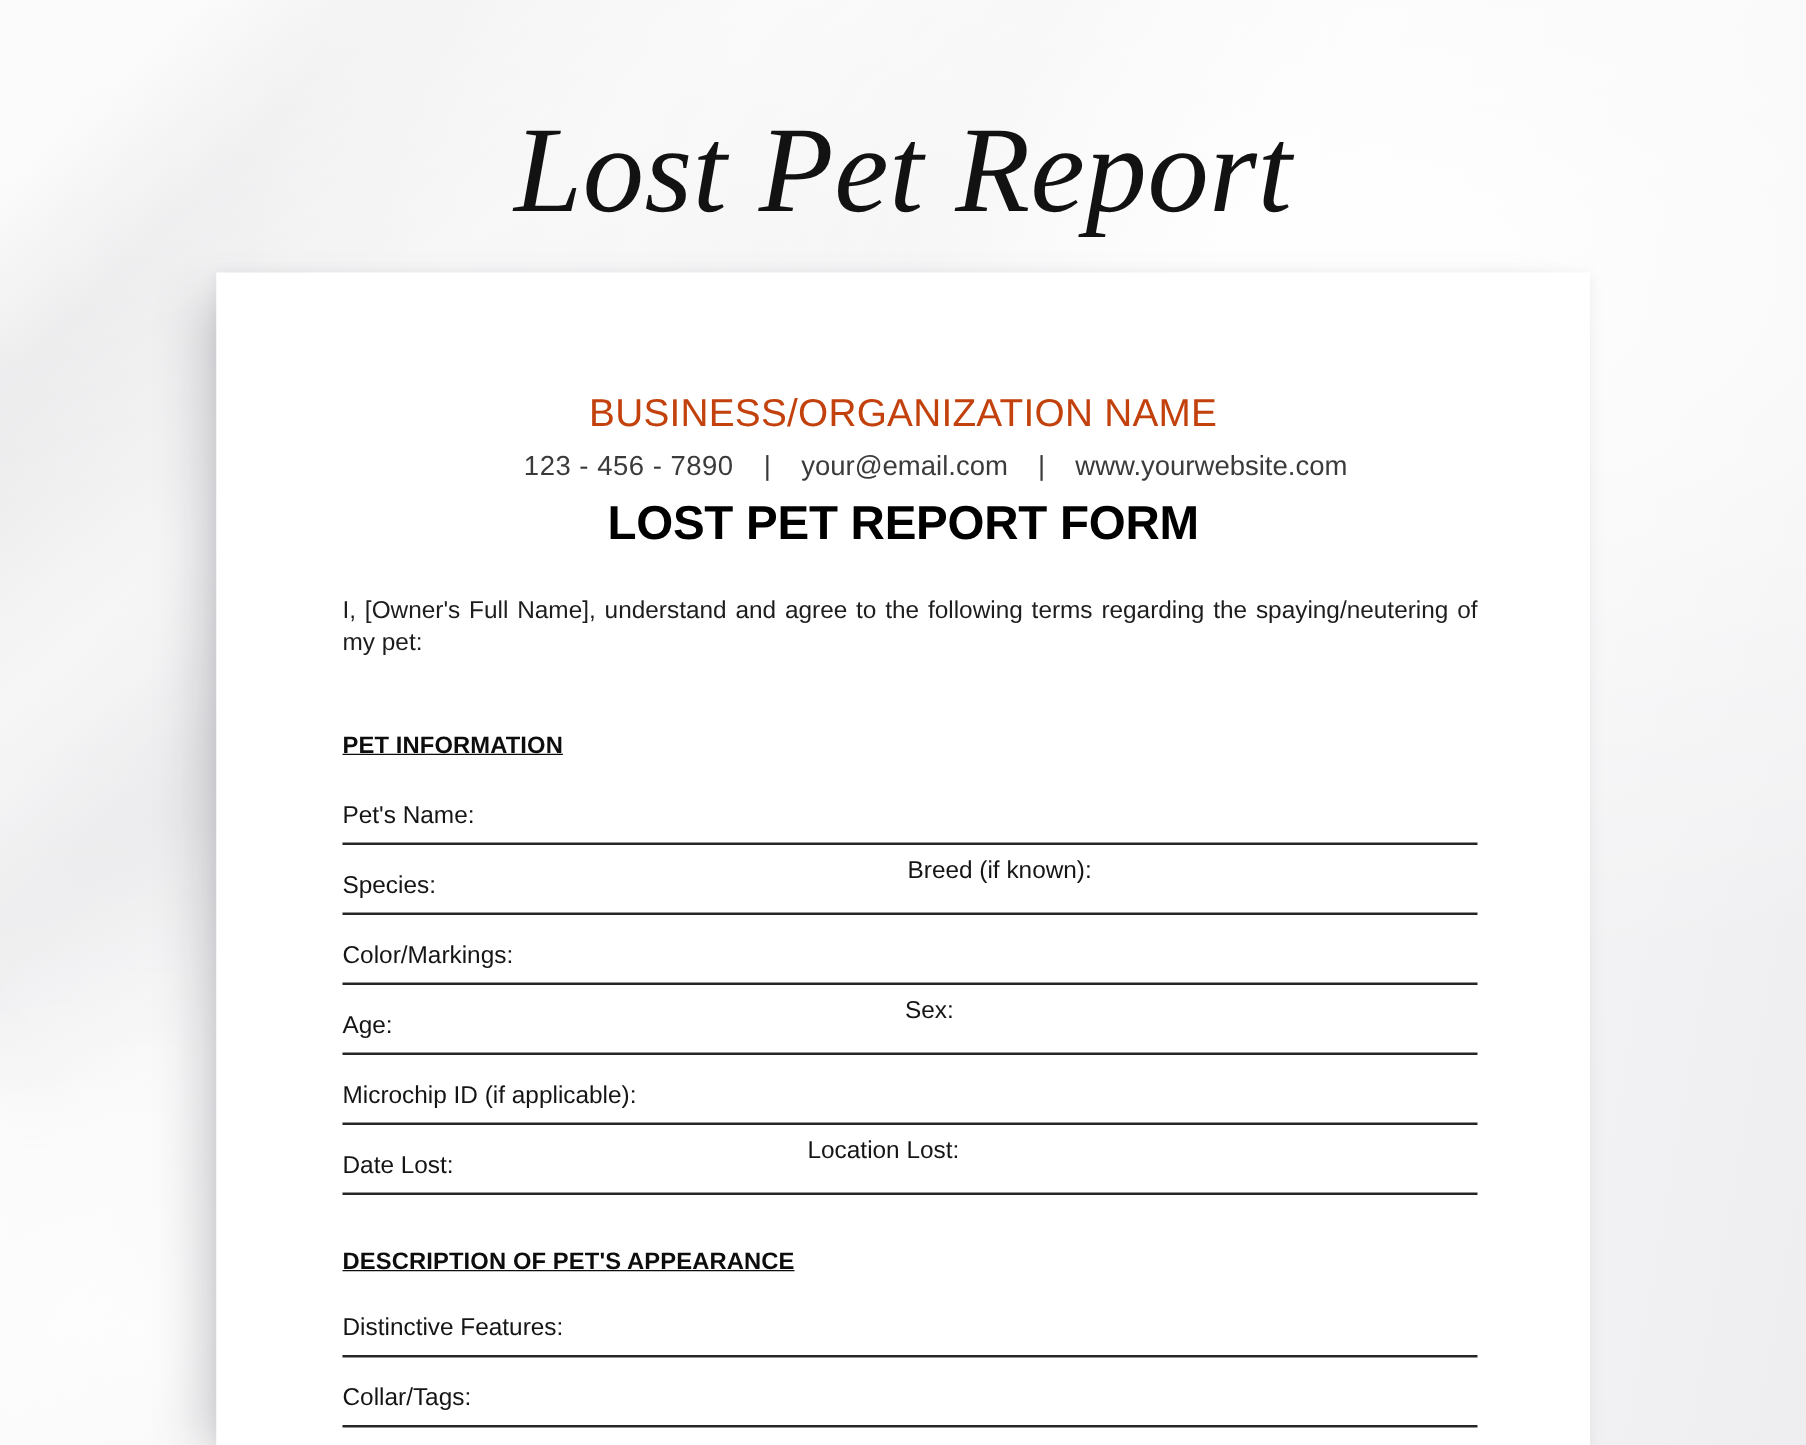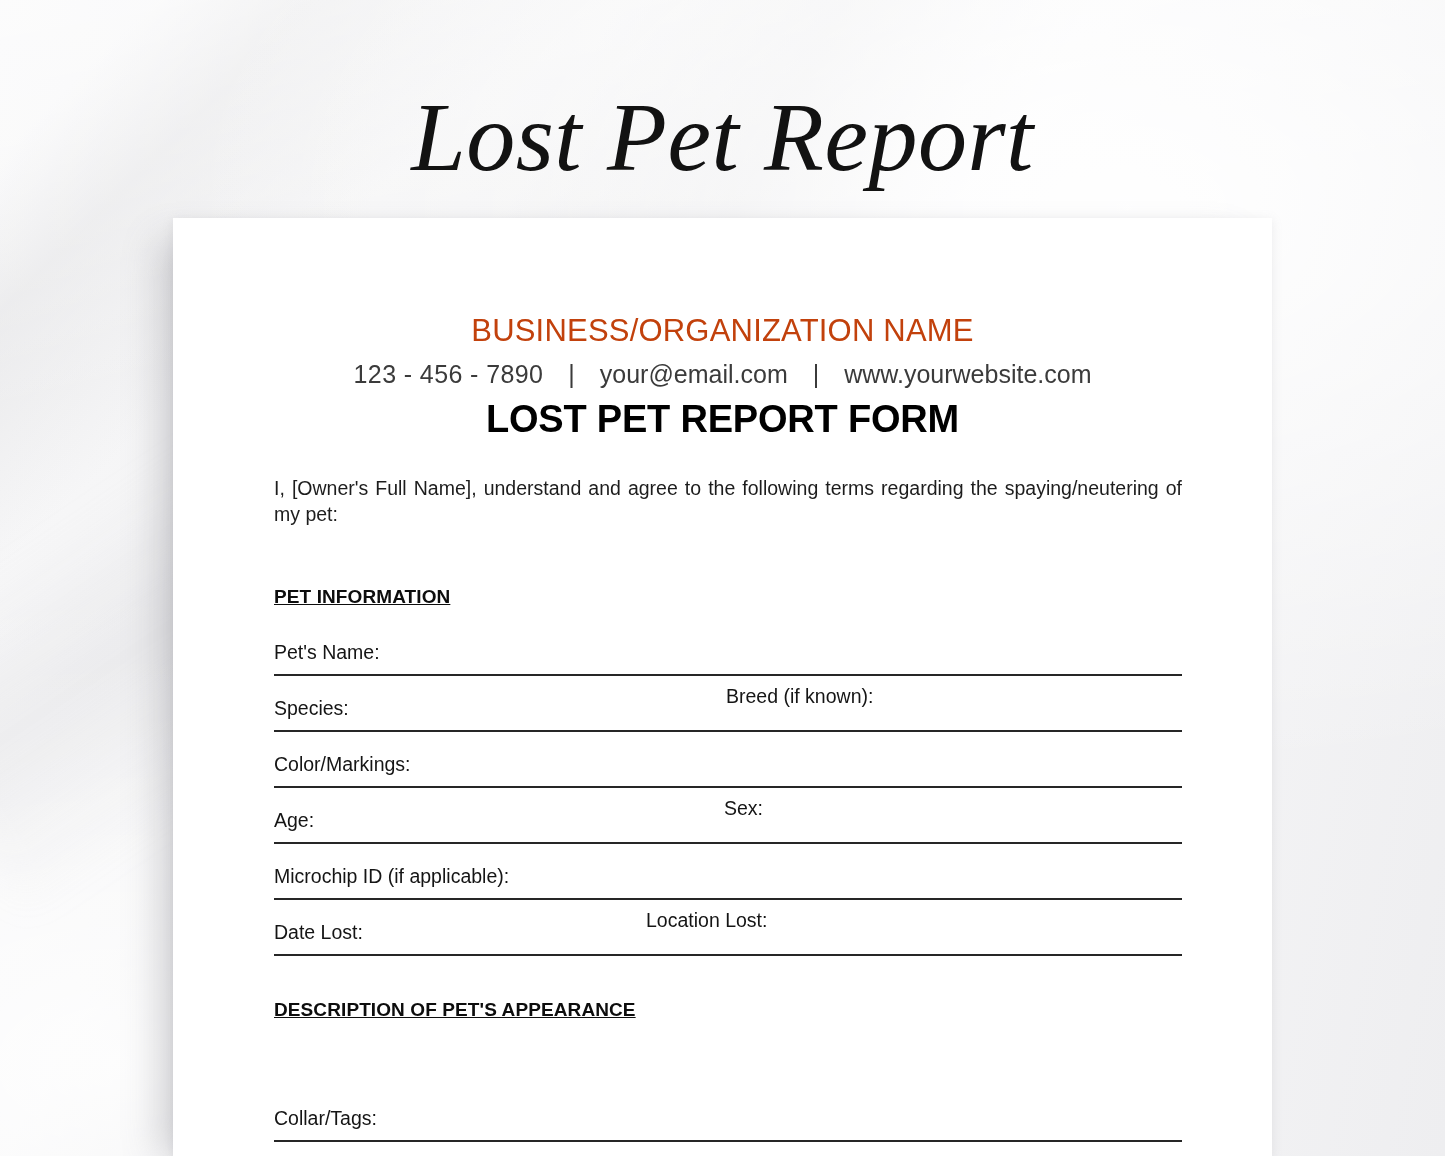--- a/index.html
+++ b/index.html
@@ -111,23 +111,24 @@
     letter-spacing: 0.2px;
     color: #c2410c;
     white-space: nowrap;
   }
   .contact-line {
     position: absolute;
     left: 0;
     top: 142px;
     width: 1099px;
     text-align: center;
-    font-size: 25px;
+    font-size: 22px;
     color: #3b3b3b;
     white-space: nowrap;
+    padding-left: 26px;
   }
   .contact-line .sep {
     display: inline-block;
     padding: 0 18px;
     color: #3b3b3b;
   }
   .contact-line .phone { letter-spacing: 0.4px; }
 
   .form-title {
     position: absolute;
@@ -266,20 +267,24 @@
     </div>
 
     <div class="field-row" id="row-date-lost">
       <span class="field-label col-left">Date Lost:</span>
       <span class="field-label col-right" style="left:372px;">Location Lost:</span>
       <span class="rule"></span>
     </div>
 
     <div class="section-heading" id="sec-appearance">DESCRIPTION OF PET'S APPEARANCE</div>
 
+    <div class="field-row" id="row-distinctive">
+      <span class="field-label col-left">Distinctive Features:</span>
+      <span class="rule"></span>
+    </div>
 
     <div class="field-row" id="row-collar">
       <span class="field-label col-left">Collar/Tags:</span>
       <span class="rule"></span>
     </div>
 
   </div>
 </div>
 
 </body></html>

